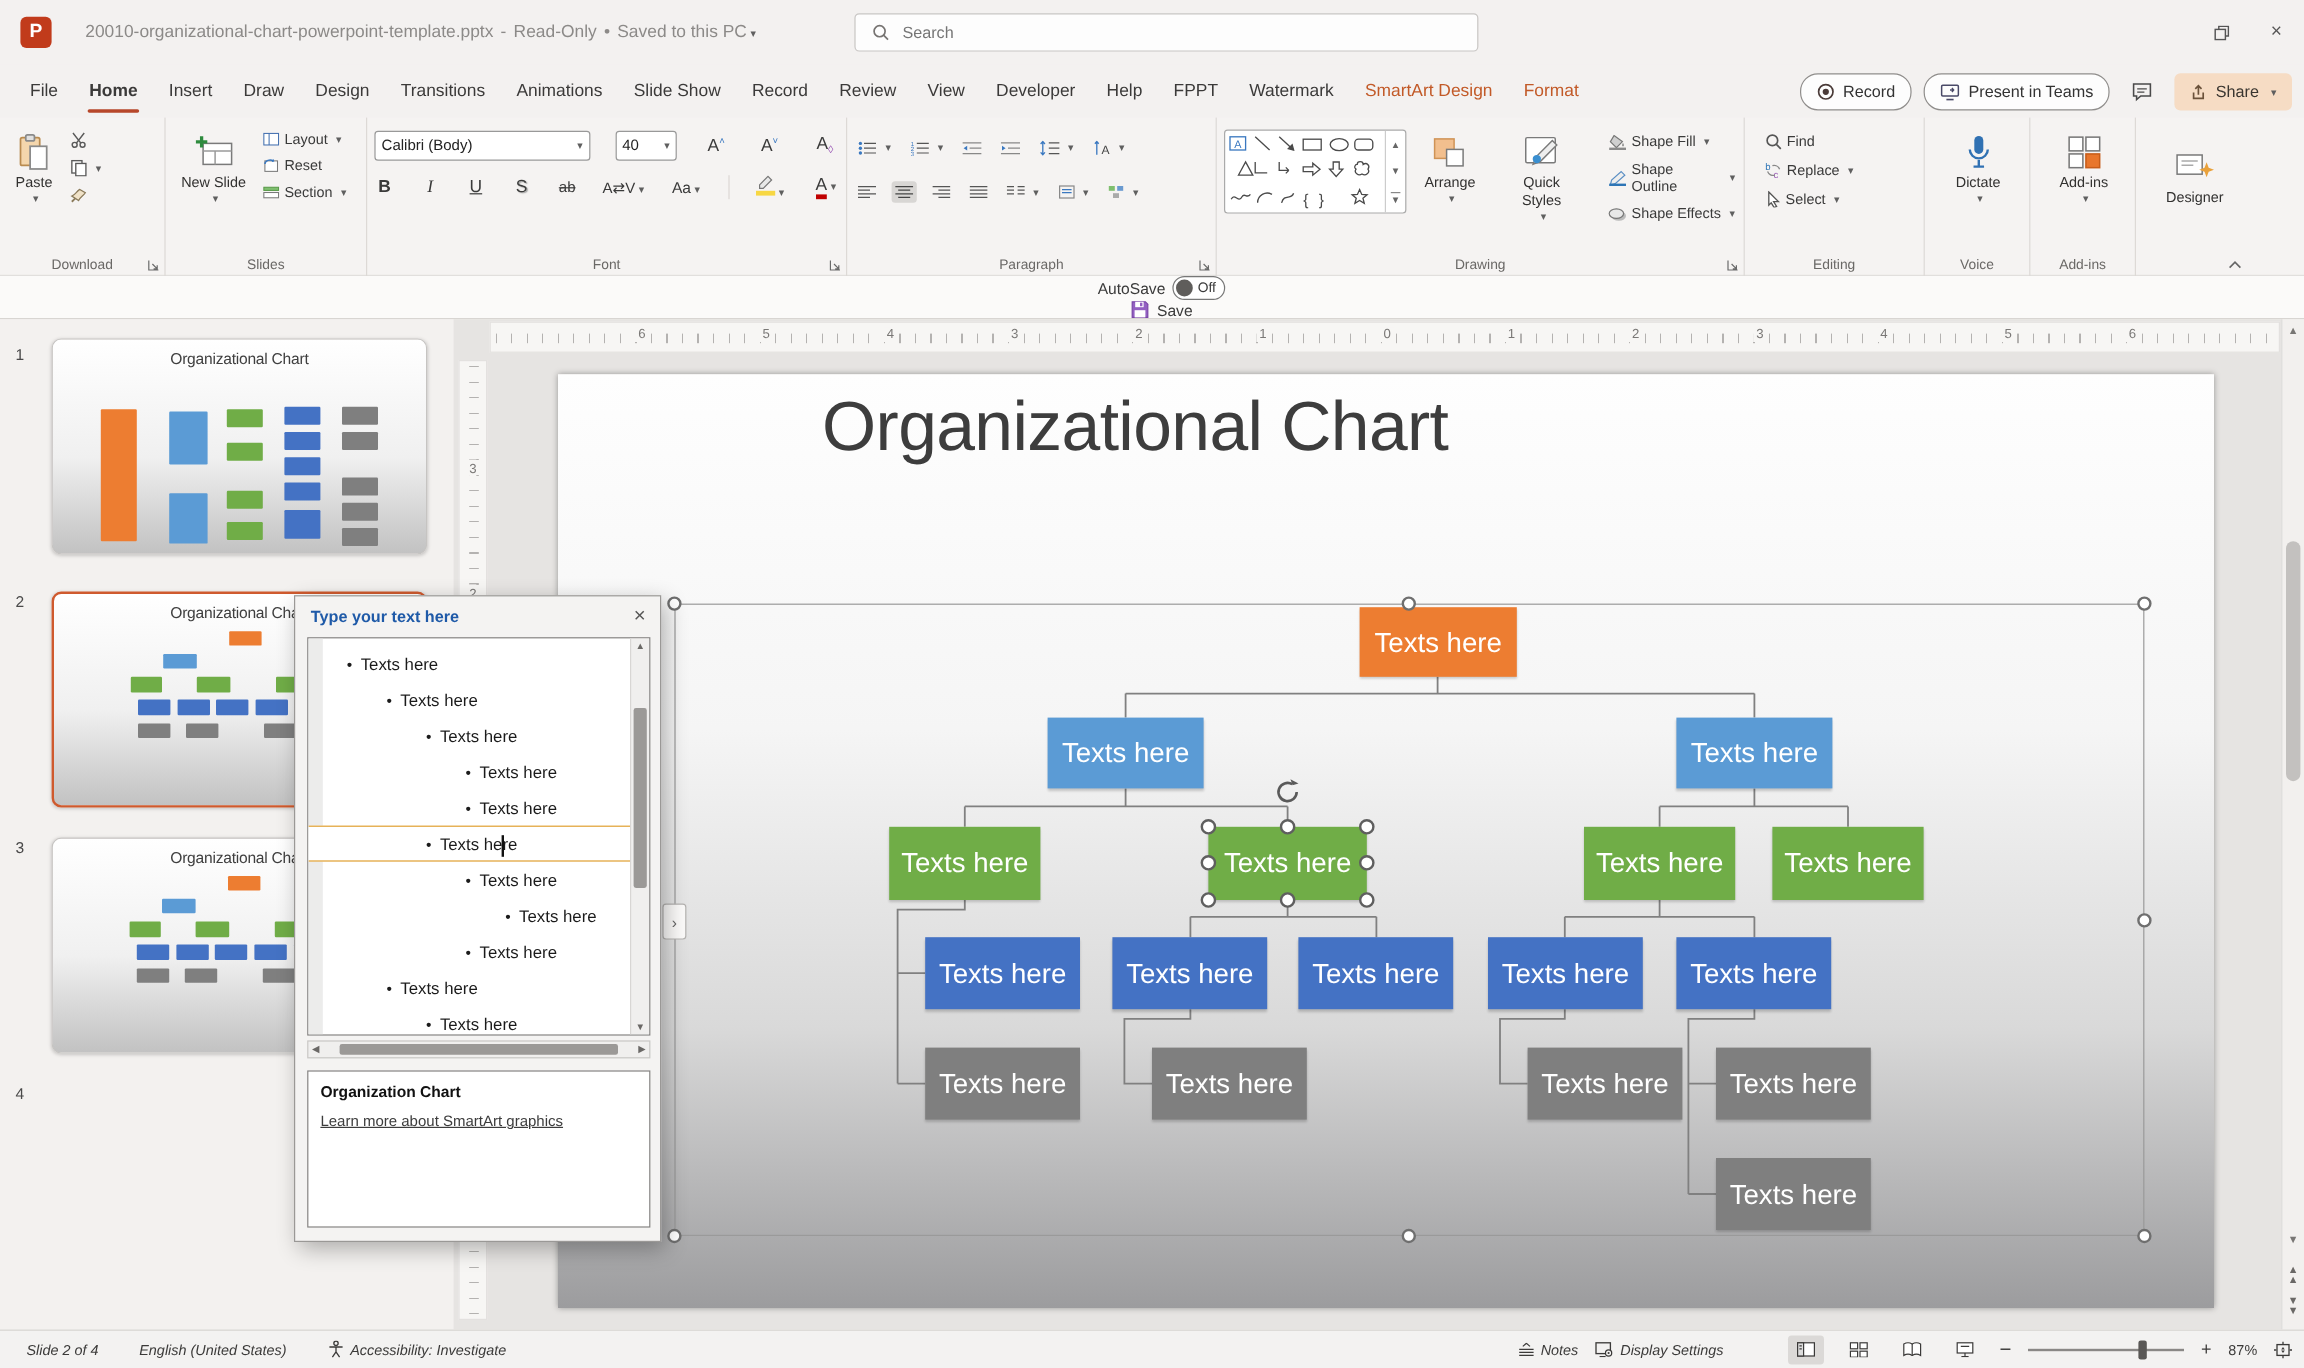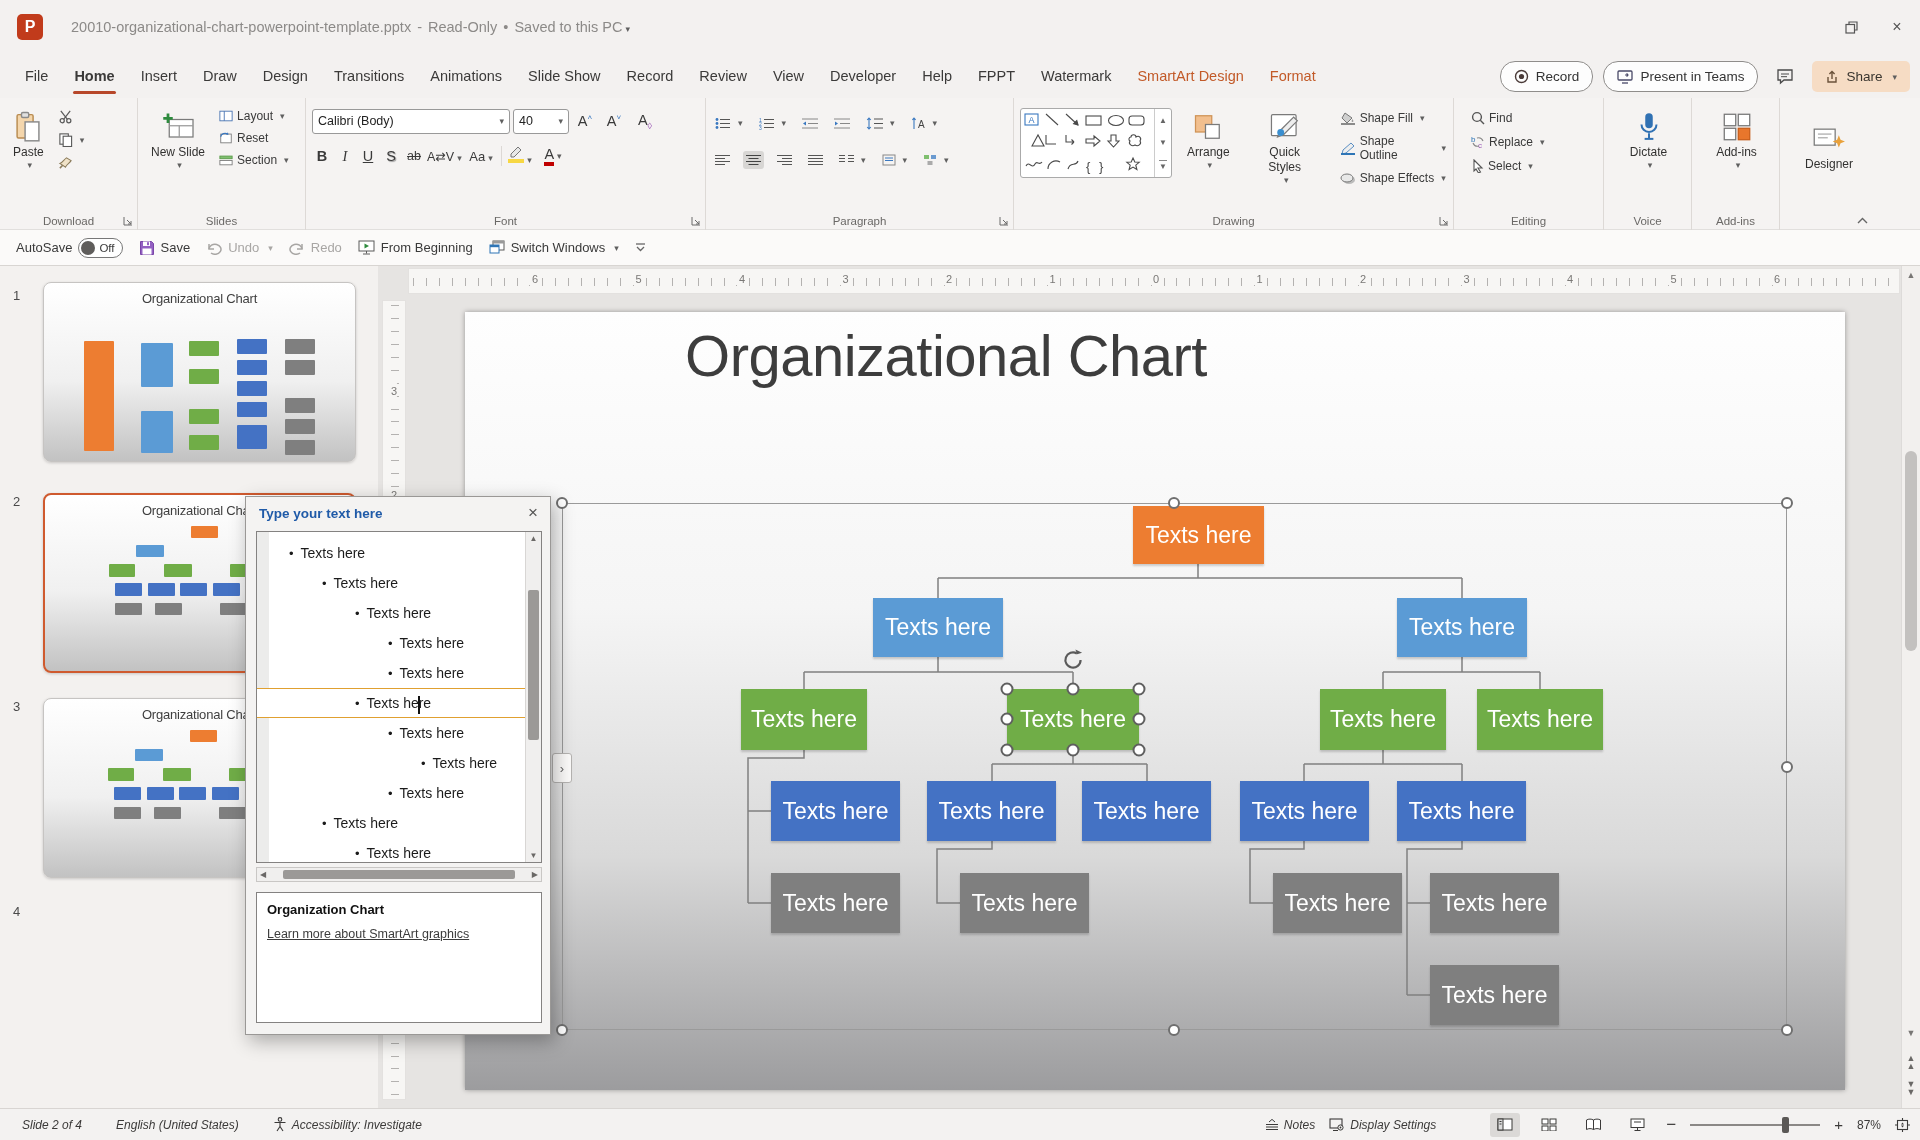--- a/index.html
+++ b/index.html
@@ -33,29 +33,29 @@
   
   .ribbon{position:absolute;left:0;top:98px;width:1920px;height:132px;background:#f5f3f2;border-bottom:1px solid #e1dfdd;display:flex;}
   .rgroup{position:relative;height:132px;border-right:1px solid #ddd9d6;padding:6px 4px 22px 6px;flex:none;}
   .rlabel{position:absolute;left:0;right:0;bottom:3px;text-align:center;font-size:11.5px;color:#6a6866;}
   .launcher{position:absolute;right:4px;bottom:4px;}
   .rbody{display:flex;height:100%;align-items:flex-start;}
   .bigbtn{display:flex;flex-direction:column;align-items:center;justify-content:flex-start;padding:5px 7px;border-radius:3px;font-size:12px;color:#323130;text-align:center;line-height:1.25;}
   .bigbtn .bicon{height:36px;display:flex;align-items:center;}
   .smallcol{display:flex;flex-direction:column;gap:6px;margin-left:4px;padding-top:4px;}
   .sbtn{display:flex;align-items:center;gap:4px;font-size:12px;color:#3a3a3a;padding:1px 3px;border-radius:3px;}
-  .rrow{display:flex;align-items:center;gap:3px;height:30px;}
+  .rrow{display:flex;align-items:center;gap:21px;height:30px;}
   .combo{background:#fff;border:1px solid #999;border-radius:3px;height:25px;display:flex;align-items:center;font-size:12.5px;padding:0 5px;color:#222;justify-content:space-between;}
   .fmt{font-size:14.5px;color:#3a3a3a;width:20px;text-align:center;}
   .gallery{background:#fff;border:1px solid #aaa;border-radius:3px;display:flex;}
   .galscroll{width:17px;border-left:1px solid #ccc;display:flex;flex-direction:column;align-items:center;justify-content:space-around;color:#666;font-size:8px;}
   .collapse{position:absolute;right:8px;bottom:6px;color:#666;}
 
   
-  .qat{position:absolute;left:0;top:230px;width:1920px;height:36px;background:#fbfaf9;border-bottom:1px solid #d8d5d2;display:flex;align-items:center;font-size:13px;color:#3a3a3a;}
+  .qat{position:absolute;left:0;top:230px;width:1920px;height:36px;background:#fbfaf9;border-bottom:1px solid #d8d5d2;display:flex;align-items:center;font-size:13px;color:#3a3a3a;flex-direction:column;}
   .qat .item{display:flex;align-items:center;gap:6px;margin-left:16px;white-space:nowrap;}
   .qat .disabled{color:#a8a6a4;}
   .toggle{display:flex;align-items:center;border:1px solid #777;border-radius:10px;height:20px;padding:2px;gap:4px;background:#fff;}
   .knob{width:14px;height:14px;border-radius:50%;background:#5f5d5b;}
   .toggle .state{font-size:11.5px;margin-right:5px;}
 
   
   .workspace{position:absolute;left:0;top:266px;width:1920px;height:842px;background:#e6e4e2;}
   .thumbpanel{position:absolute;left:0;top:0;width:378px;height:842px;background:#f3f1ef;}
   .thumbnum{position:absolute;left:13px;font-size:13px;color:#4a4a4a;}
@@ -118,20 +118,29 @@
 </style>
 </head>
 <body>
 
 <div class="app">
 
   <div class="titlebar">
     <div class="pptlogo">P</div>
     <div class="doctitle">
       <span>20010-organizational-chart-powerpoint-template.pptx</span><span class="sep">-</span><span>Read-Only</span><span class="sep">•</span><span>Saved to this PC</span><span class="dd">▾</span>
+    </div>
+    <div class="searchbox">
+      <span>
+          <svg width="14" height="14" viewBox="0 0 14 14">
+            <circle cx="6" cy="6" r="4.6" fill="none" stroke="#767371" stroke-width="1.4"></circle>
+            <line x1="9.5" y1="9.5" x2="13" y2="13" stroke="#767371" stroke-width="1.4"></line>
+          </svg>
+        </span>
+      <input readonly="" placeholder="Search" style="">
     </div>
     <div class="winbtns">
       <div class="winbtn">
           <svg width="13" height="13" viewBox="0 0 13 13">
             <rect x="1" y="3.5" width="8.5" height="8.5" fill="none" stroke="#555" stroke-width="1.2"></rect>
             <path d="M4 3.5V1h8v8h-2.4" fill="none" stroke="#555" stroke-width="1.2"></path>
           </svg>
         </div>
       <div class="winbtn">×</div>
     </div>

